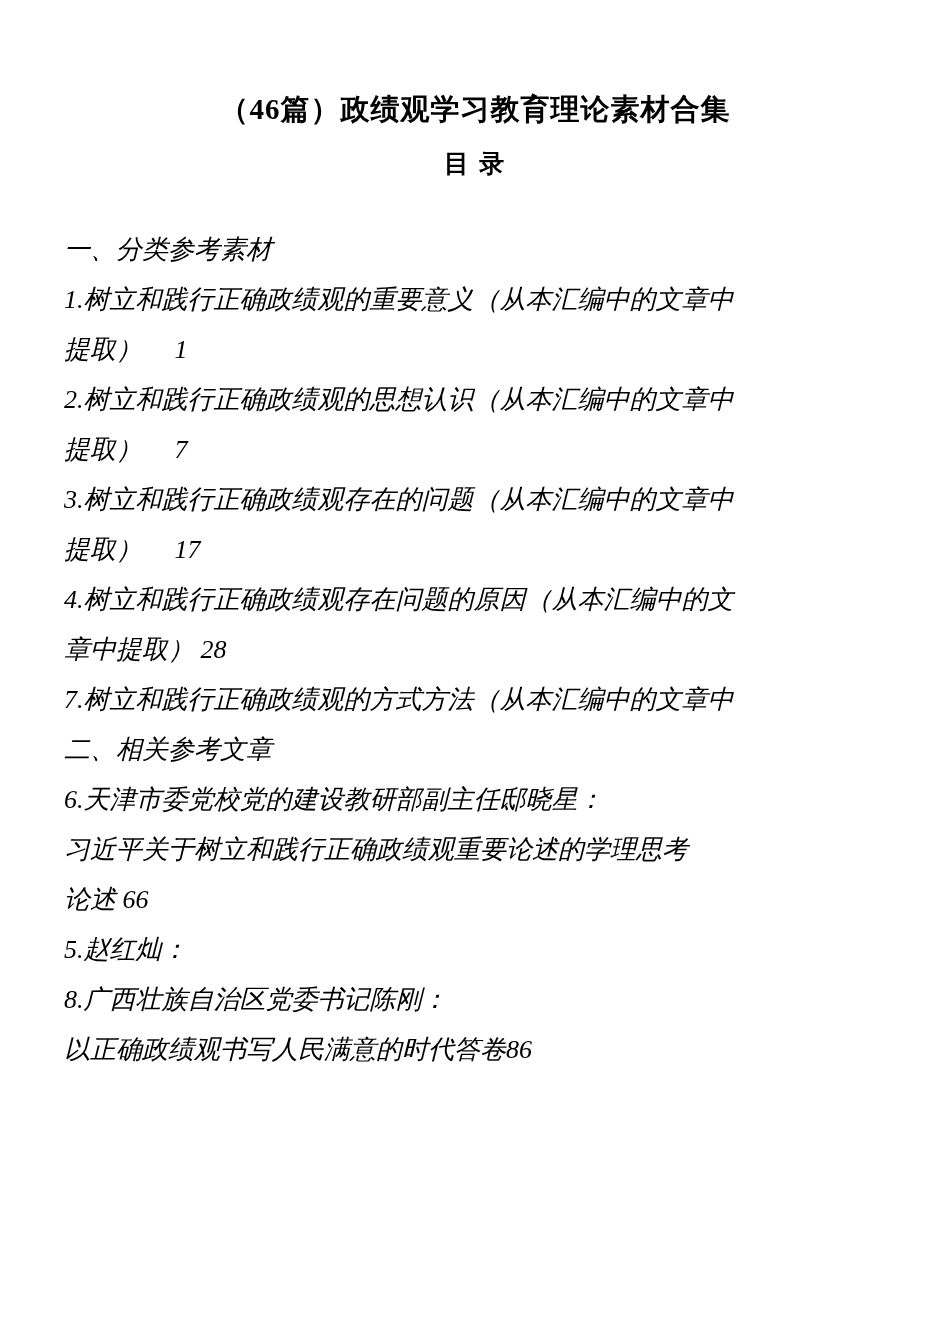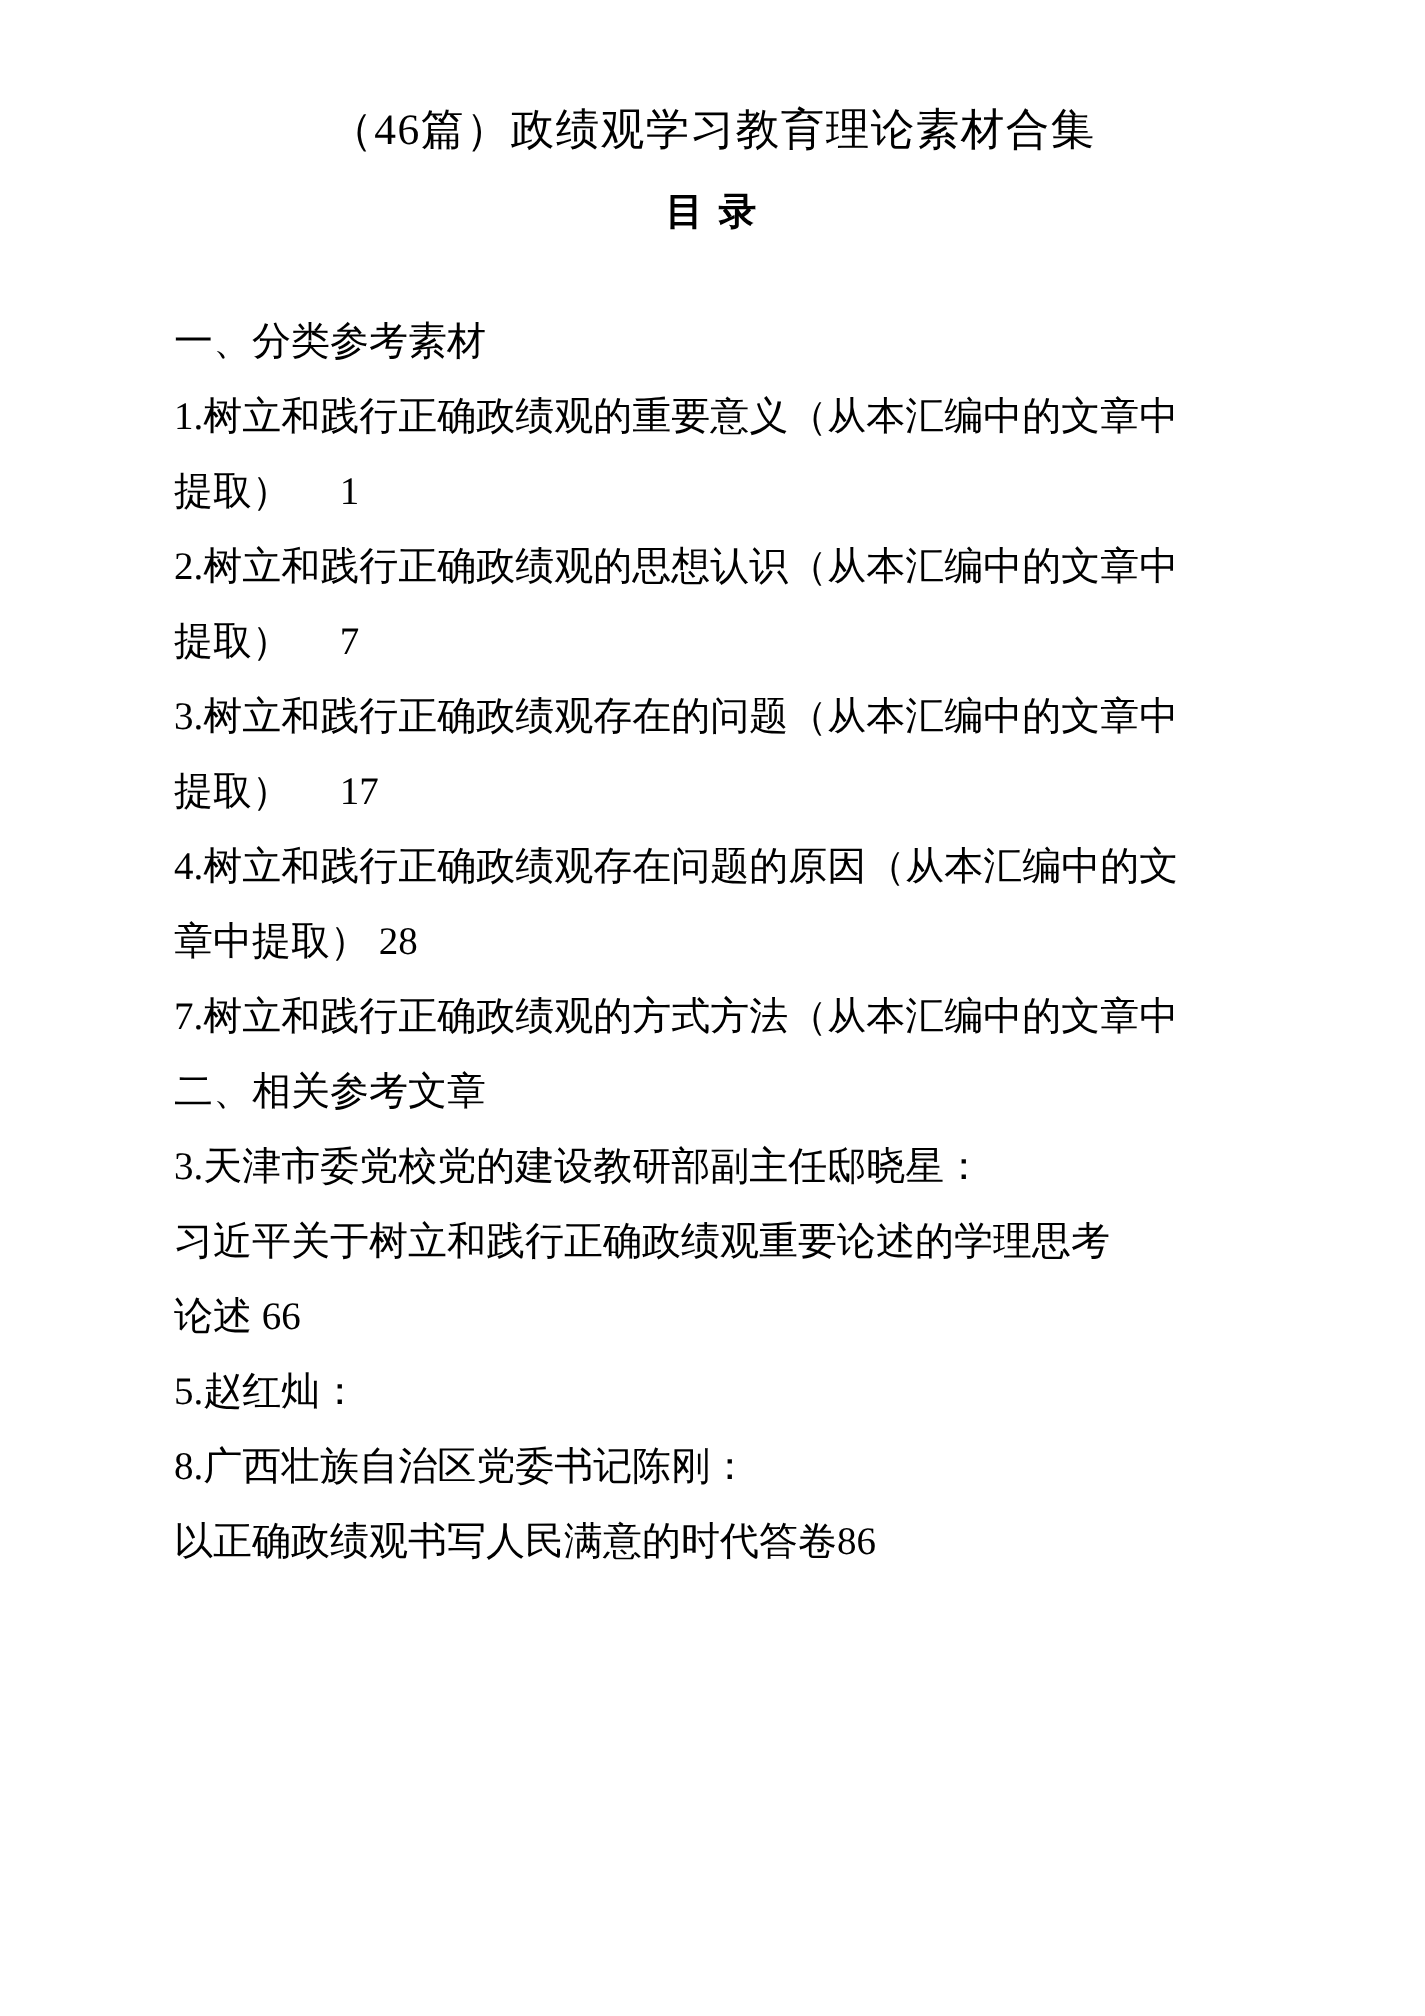--- a/index.html
+++ b/index.html
@@ -11,41 +11,42 @@
     position: relative;
     width: 950px;
     height: 1344px;
     background: #ffffff;
     overflow: hidden;
     font-family: "Liberation Serif", "DejaVu Serif", serif;
     color: #000000;
   }
   .doc-title {
     margin: 0;
-    padding-top: 70px;
+    padding-top: 92px;
     text-align: center;
     font-size: 29px;
     line-height: 1.2;
-    font-weight: 400;
+    font-weight: 700;
     letter-spacing: 1px;
   }
   .toc-heading {
     margin: 22px 0 0 0;
     text-align: center;
     font-size: 25px;
     line-height: 1.2;
     font-weight: 700;
     letter-spacing: 2px;
   }
   .toc {
     margin-top: 46px;
-    padding-left: 116px;
+    padding-left: 64px;
     padding-right: 105px;
     font-size: 26px;
     font-weight: 400;
+    font-style: italic;
   }
   .toc-line {
     height: 50px;
     line-height: 50px;
     white-space: pre;
     overflow: visible;
   }
 </style>
 </head>
 <body>
@@ -61,21 +62,21 @@
     <div class="toc-line">1.树立和践行正确政绩观的重要意义（从本汇编中的文章中</div>
     <div class="toc-line">提取）　 1</div>
     <div class="toc-line">2.树立和践行正确政绩观的思想认识（从本汇编中的文章中</div>
     <div class="toc-line">提取）　 7</div>
     <div class="toc-line">3.树立和践行正确政绩观存在的问题（从本汇编中的文章中</div>
     <div class="toc-line">提取）　 17</div>
     <div class="toc-line">4.树立和践行正确政绩观存在问题的原因（从本汇编中的文</div>
     <div class="toc-line">章中提取） 28</div>
     <div class="toc-line">7.树立和践行正确政绩观的方式方法（从本汇编中的文章中</div>
     <div class="toc-line">二、相关参考文章</div>
-    <div class="toc-line">3.天津市委党校党的建设教研部副主任邸晓星：</div>
+    <div class="toc-line">6.天津市委党校党的建设教研部副主任邸晓星：</div>
     <div class="toc-line">习近平关于树立和践行正确政绩观重要论述的学理思考</div>
     <div class="toc-line">论述 66</div>
     <div class="toc-line">5.赵红灿：</div>
     <div class="toc-line">8.广西壮族自治区党委书记陈刚：</div>
     <div class="toc-line">以正确政绩观书写人民满意的时代答卷86</div>
   </div>
 
 </div>
 
 </body></html>

